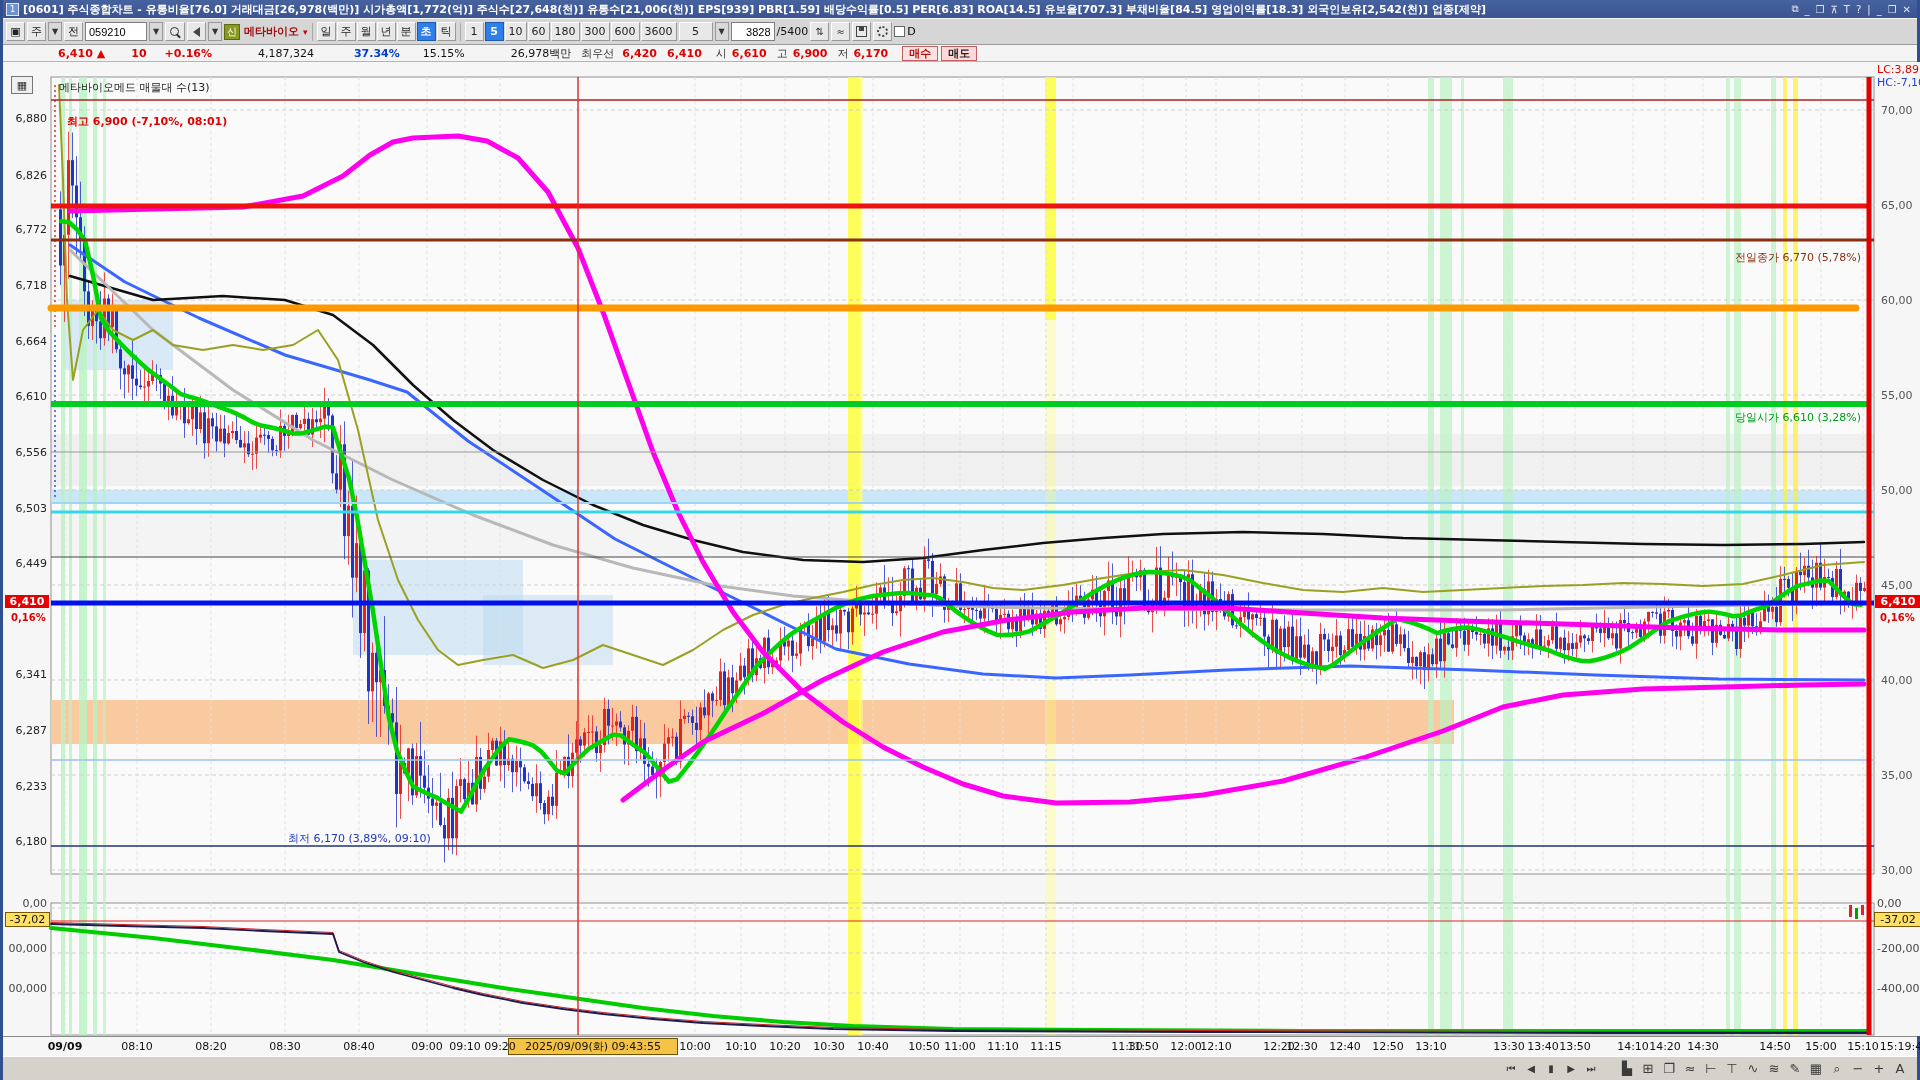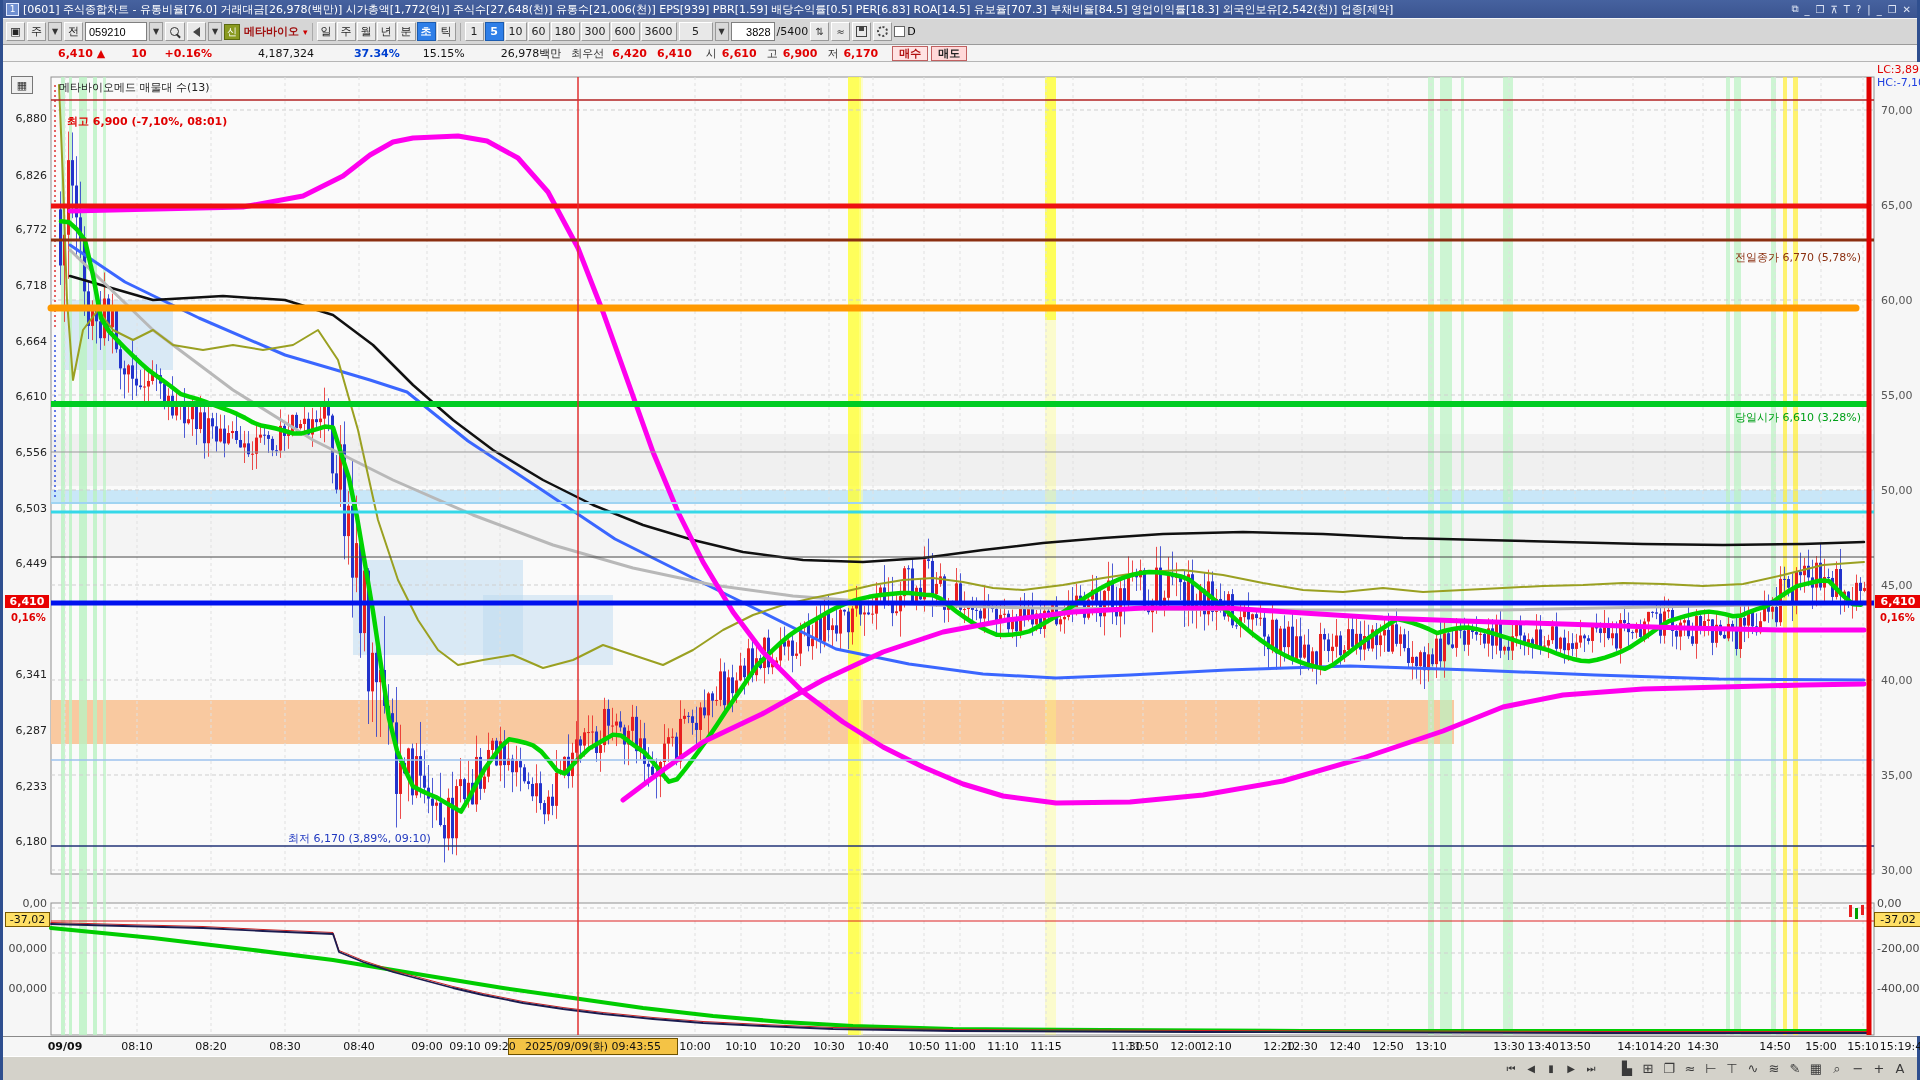--- a/index.html
+++ b/index.html
@@ -1,21 +1,21 @@
 <!DOCTYPE html>
 <html><head>
 <meta charset="utf-8">
 <style>
   * { margin:0; padding:0; box-sizing:border-box; }
   html,body { width:1920px; height:1080px; overflow:hidden; font-family:"DejaVu Sans","Liberation Sans",sans-serif; }
   #app { position:relative; width:1920px; height:1080px; background:#f2f2f2; border-left:3px solid #2f4f8f; border-right:3px solid #2f4f8f; border-bottom:3px solid #2f4f8f; }
   
   .titlebar { height:18px; background:linear-gradient(#46629f,#3b5490); color:#fff; display:flex; align-items:center; font-size:11px; white-space:nowrap; overflow:hidden; }
   .title-icon { background:#6f8fd0; border:1px solid #dfe8ff; color:#fff; font-size:9px; width:13px; height:13px; line-height:11px; text-align:center; margin:0 4px 0 3px; }
-  .title-text { font-weight:normal; letter-spacing:0; }
+  .title-text { font-weight:bold; letter-spacing:0; }
   .win-controls { margin-left:auto; display:flex; align-items:center; gap:6px; padding-right:6px; color:#dfe6f5; font-size:10px; }
   .win-controls span { cursor:default; }
   
   .toolbar { height:27px; background:#d6d6d6; border-top:1px solid #f5f5f5; border-bottom:1px solid #9a9a9a; display:flex; align-items:center; gap:2px; padding:0 3px; font-size:11px; }
   .tb-btn { background:#e8e8e8; border:1px solid #999; border-top-color:#fff; border-left-color:#fff; height:19px; min-width:19px; padding:0 3px; display:flex; align-items:center; justify-content:center; color:#222; }
   .tb-btn.active { background:#2f7fe8; color:#fff; border-color:#1b5cb0; font-weight:bold; }
   .tb-input { background:#fff; border:1px solid #808080; height:19px; padding:0 3px; font-size:11px; width:62px; }
   .tb-sep { width:1px; height:18px; background:#aaa; margin:0 2px; }
   .combo-arrow { font-size:8px; color:#333; background:#d9d9d9; border:1px solid #999; height:19px; width:14px; display:flex; align-items:center; justify-content:center; }
   .badge-new { background:#8a9a20; color:#fff; border:1px solid #5c6a10; width:16px; height:16px; font-size:10px; display:flex; align-items:center; justify-content:center; }
@@ -136,21 +136,21 @@
   </div>
 
   <div class="quoterow">
     <span class="q-red" style="margin-left:55px">6,410</span>
     <span class="q-red" style="margin-left:4px">▲</span>
     <span class="q-red" style="margin-left:26px">10</span>
     <span class="q-red" style="margin-left:18px">+0.16%</span>
     <span class="q-blk" style="margin-left:46px">4,187,324</span>
     <span class="q-blue" style="margin-left:40px">37.34%</span>
     <span class="q-blk" style="margin-left:23px">15.15%</span>
-    <span class="q-blk" style="margin-left:36px">26,978백만</span>
+    <span class="q-blk" style="margin-left:46px">26,978백만</span>
     <span class="q-lbl" style="margin-left:10px">최우선</span>
     <span class="q-red" style="margin-left:8px">6,420</span>
     <span class="q-red" style="margin-left:10px">6,410</span>
     <span class="q-lbl" style="margin-left:14px">시</span>
     <span class="q-red" style="margin-left:5px">6,610</span>
     <span class="q-lbl" style="margin-left:10px">고</span>
     <span class="q-red" style="margin-left:5px">6,900</span>
     <span class="q-lbl" style="margin-left:10px">저</span>
     <span class="q-red" style="margin-left:5px">6,170</span>
     <span class="q-btn" style="margin-left:14px">매수</span>

